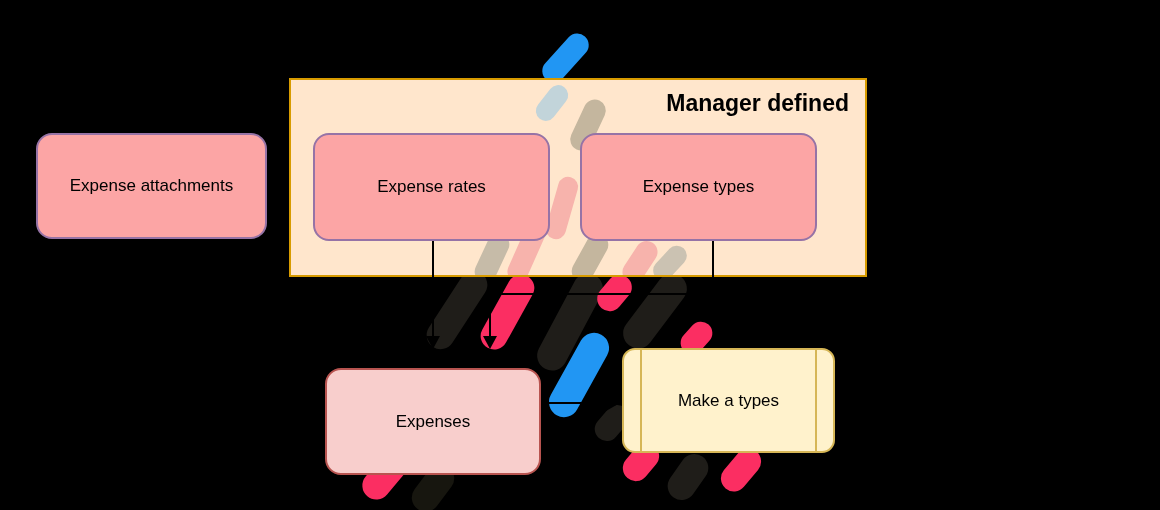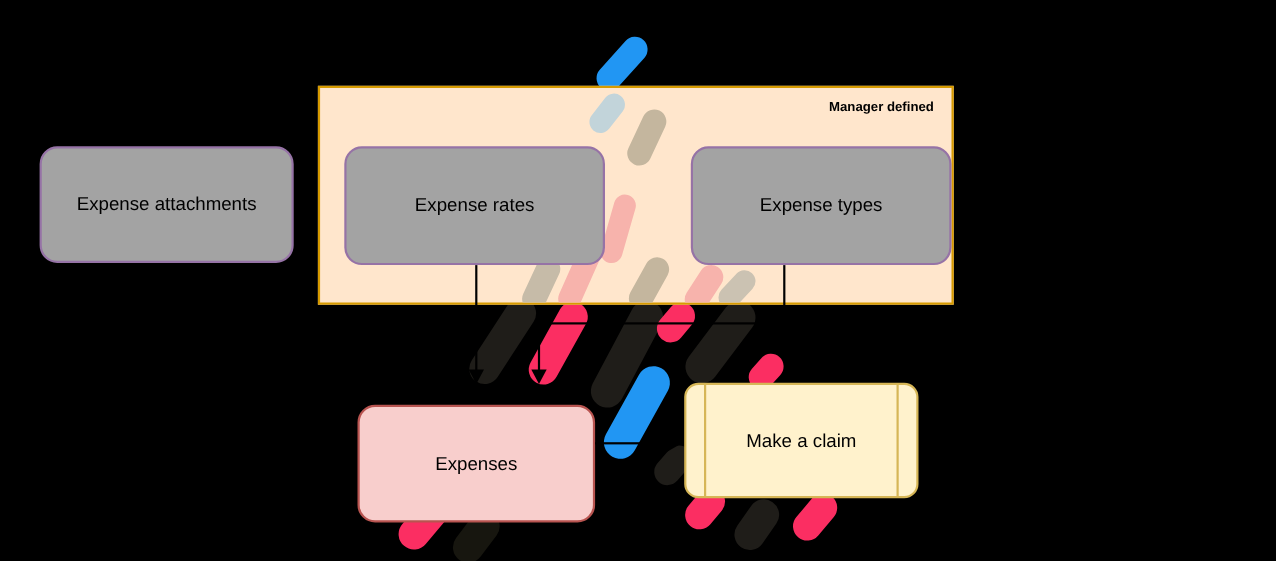--- a/index.html
+++ b/index.html
@@ -9,35 +9,35 @@
   }
   
   .slash{position:absolute;border-radius:99px;}
   
   .group{
     position:absolute;left:289px;top:78px;width:578px;height:199px;
     background:#FFE6CC;border:2px solid #D79B00;box-sizing:border-box;
     overflow:hidden;z-index:2;
   }
   .group-label{
-    position:absolute;top:10px;right:16px;font-size:12px;font-weight:bold;color:#000;
+    position:absolute;top:10px;right:16px;font-size:23px;font-weight:bold;color:#000;
   }
   
   .node{
     position:absolute;display:flex;align-items:center;justify-content:center;
     border-radius:16px;border:2px solid;box-sizing:border-box;
     font-size:17px;color:#000;text-align:center;z-index:3;
   }
-  .node-purple{background:#a3a3a3;border-color:#9673A6;}
+  .node-purple{background:#fca5a5;border-color:#9673A6;}
   .node-red{background:#F8CECC;border-color:#B85450;}
   .node-yellow{background:#FFF2CC;border-color:#D6B656;border-radius:13px;}
   .node-green{background:#D5E8D4;border-color:#82B366;}
   #n-attachments{left:36px;top:133px;width:231px;height:106px;}
   #n-rates{left:313px;top:133px;width:237px;height:108px;}
-  #n-types{left:628px;top:133px;width:237px;height:108px;text-align:right;}
+  #n-types{left:580px;top:133px;width:237px;height:108px;text-align:right;}
   #n-expenses{left:325px;top:348px;width:216px;height:107px;margin-top:20px;}
   #n-claim{left:622px;top:348px;width:213px;height:105px;}
   #n-claims{left:920px;top:348px;width:212px;height:109px;}
   .proc-bar{position:absolute;top:0;bottom:0;width:2px;background:#D6B656;}
   .proc-bar.left{left:16px;} .proc-bar.right{right:16px;}
   
   .edge{position:absolute;background:#000;z-index:4;}
   .arrow{position:absolute;width:0;height:0;z-index:4;}
   .arrow-down{border-left:7px solid transparent;border-right:7px solid transparent;border-top:13px solid #000;}
   .arrow-right{border-top:8px solid transparent;border-bottom:8px solid transparent;border-left:14px solid #000;}
@@ -86,21 +86,21 @@
   </div>
   <div class="node node-purple" id="n-types">
     <span>Expense types</span>
   </div>
   <div class="node node-red" id="n-expenses">
     <span>Expenses</span>
   </div>
   <div class="node node-yellow" id="n-claim">
     <div class="proc-bar left"></div>
     <div class="proc-bar right"></div>
-    <span>Make a claim</span>
+    <span>Make a types</span>
   </div>
 
   <div class="edge" style="left:432px;top:241px;width:2px;height:100px;"></div>
   <div class="arrow arrow-down" style="left:426px;top:336px;"></div>
 
   <div class="edge" style="left:712px;top:241px;width:2px;height:54px;"></div>
   <div class="edge" style="left:489px;top:293px;width:225px;height:2px;"></div>
   <div class="edge" style="left:489px;top:295px;width:2px;height:46px;"></div>
   <div class="arrow arrow-down" style="left:483px;top:336px;"></div>
 

